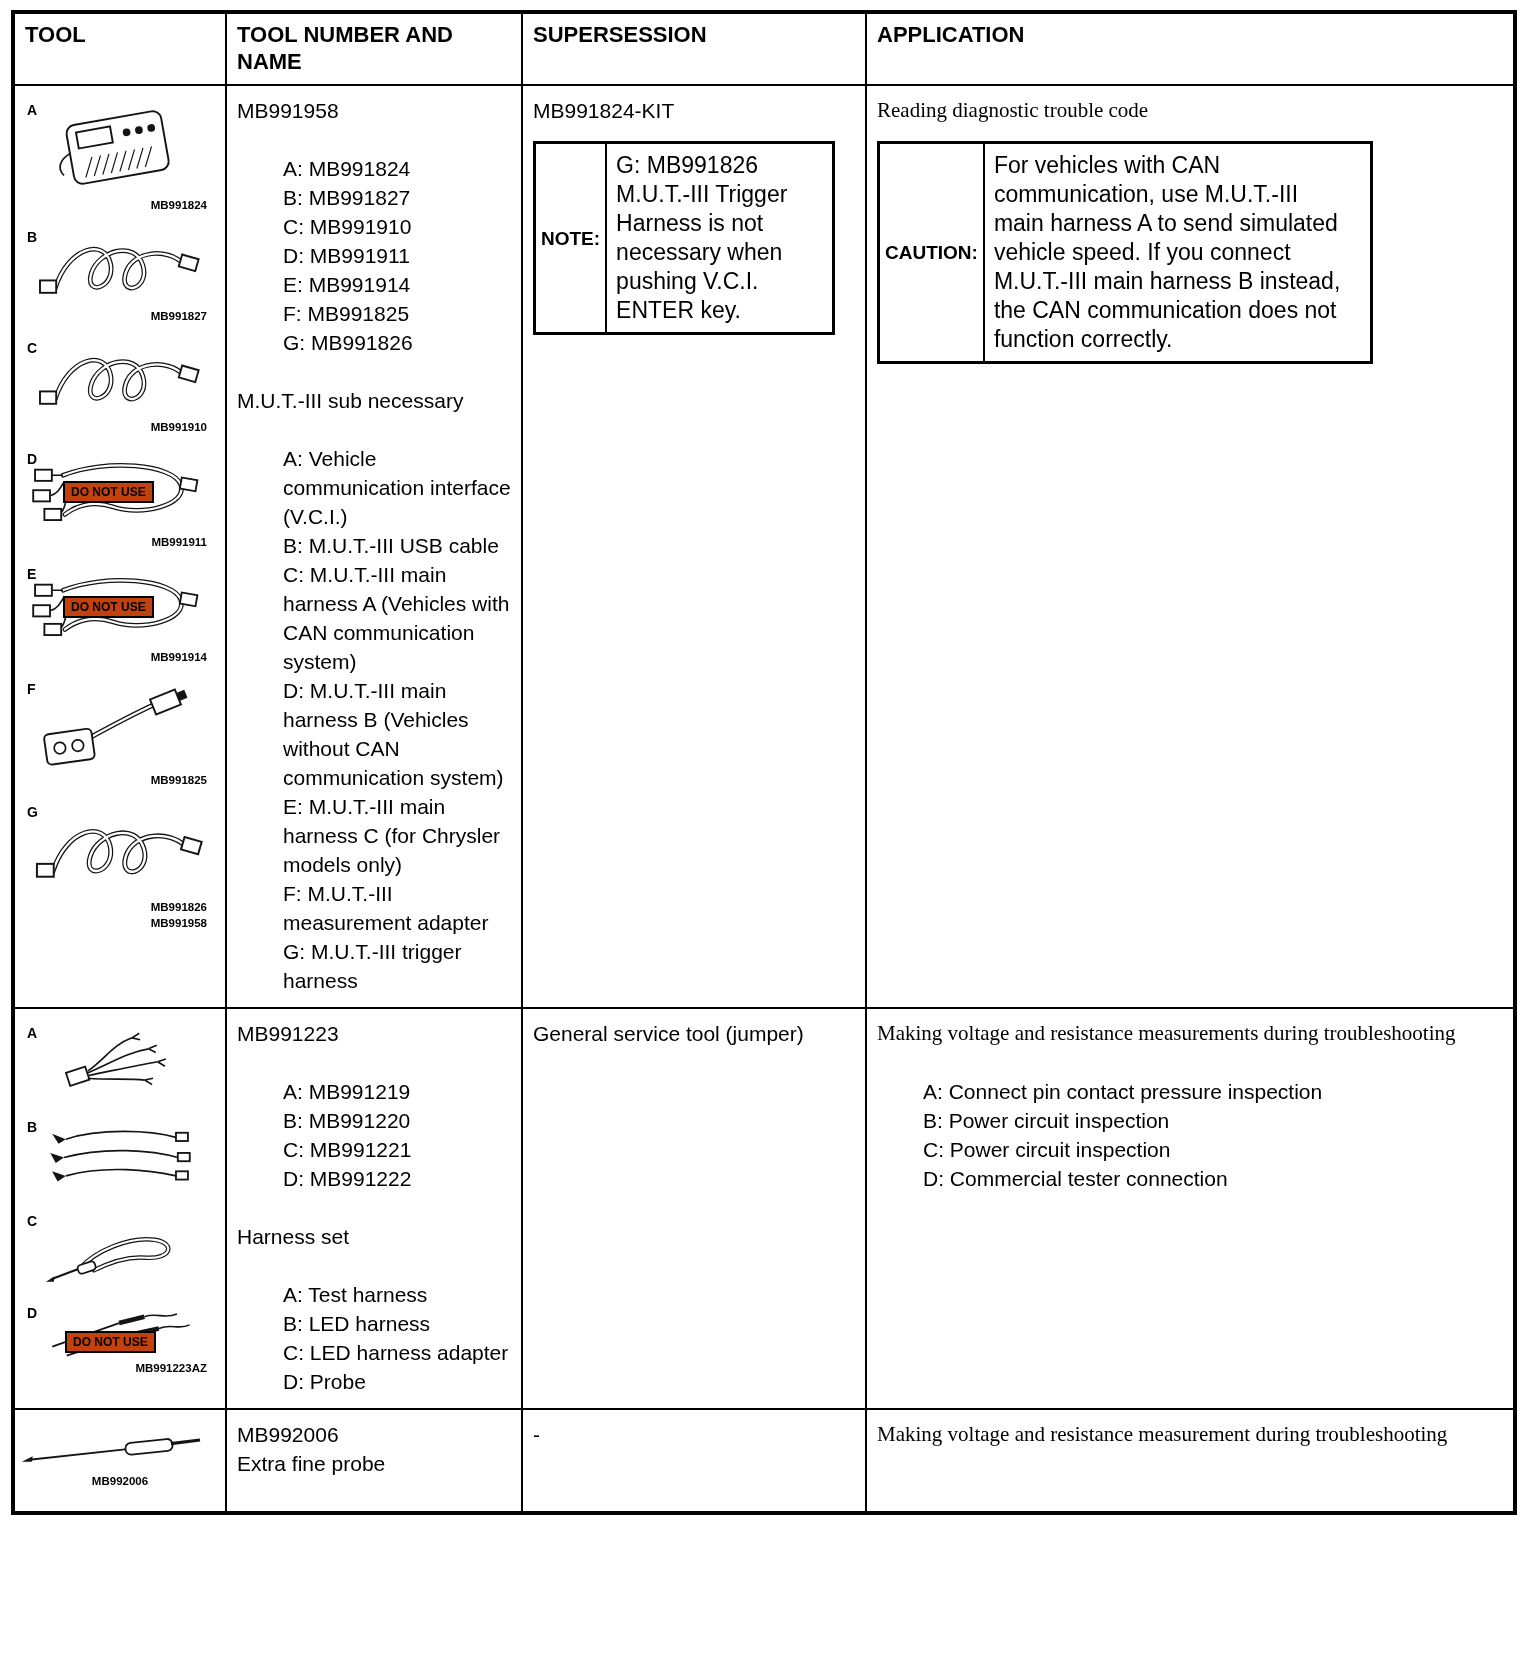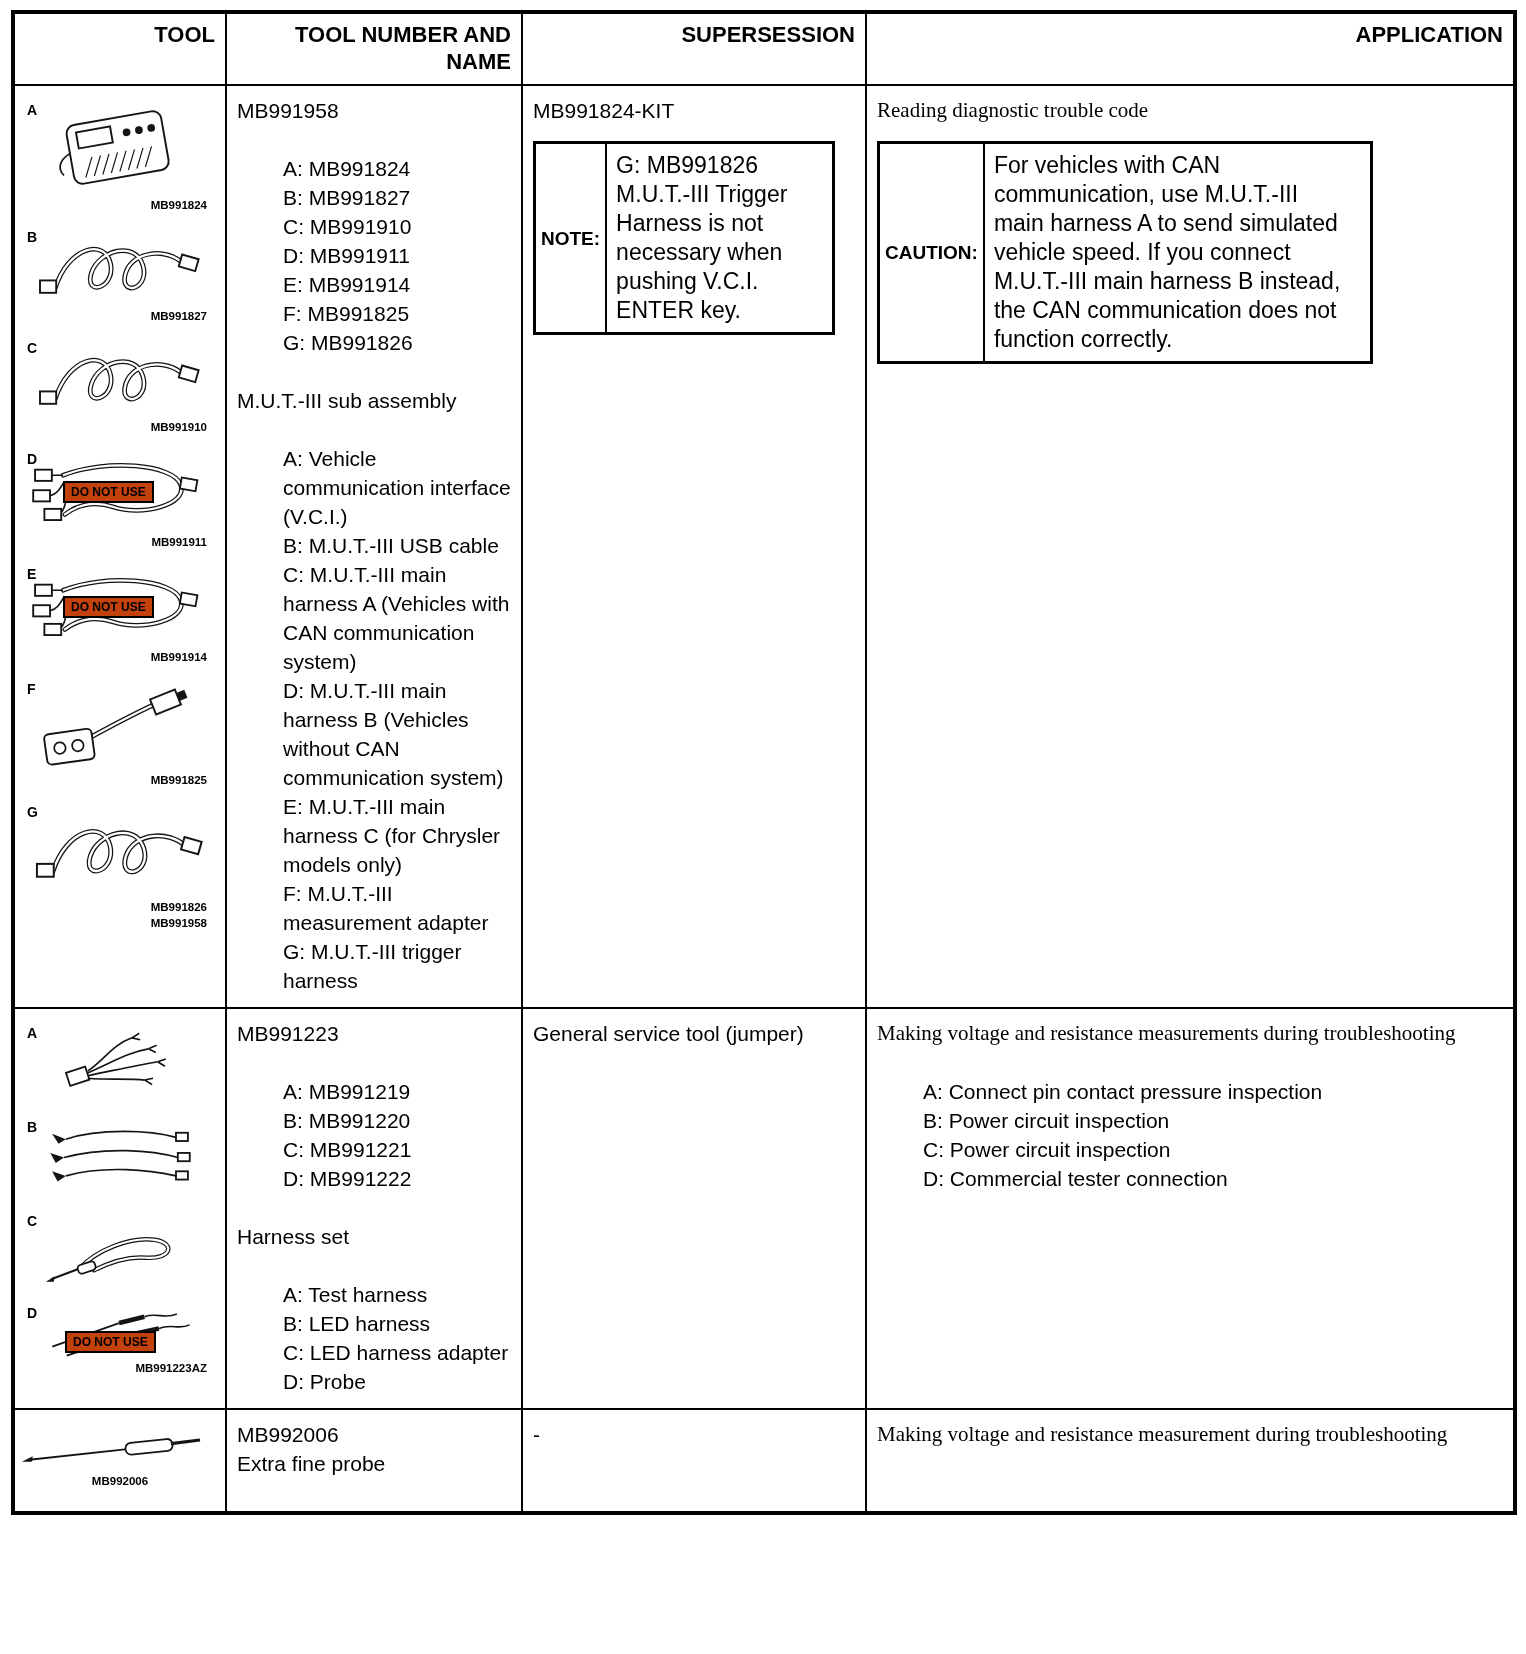--- a/index.html
+++ b/index.html
@@ -12,21 +12,21 @@
   .page { padding:10px 11px; }
 
   table.tools {
     width:1504px;
     border-collapse:collapse;
     border:4px solid #000;
     table-layout:fixed;
   }
   th, td { border:2px solid #000; vertical-align:top; padding:0; }
   th {
-    font-size:22px; text-align:right; padding:7px 10px 9px;
+    font-size:22px; text-align:left; padding:7px 10px 9px;
     line-height:27px; font-weight:bold;
   }
 
   .cell-pad { padding:10px 10px 12px; font-size:21px; line-height:29px; }
   .gap { height:29px; }
   .indent { padding-left:46px; }
   .app-text { max-width:608px;font-family:Liberation Serif, serif; }
 
   
   .note-box, .caution-box {
@@ -266,21 +266,21 @@
           <div class="indent">
             <div>A: MB991824</div>
             <div>B: MB991827</div>
             <div>C: MB991910</div>
             <div>D: MB991911</div>
             <div>E: MB991914</div>
             <div>F: MB991825</div>
             <div>G: MB991826</div>
           </div>
           <div class="gap"></div>
-          <div>M.U.T.-III sub assembly</div>
+          <div>M.U.T.-III sub necessary</div>
           <div class="gap"></div>
           <div class="indent">
             <div>A: Vehicle communication interface (V.C.I.)</div>
             <div>B: M.U.T.-III USB cable</div>
             <div>C: M.U.T.-III main harness A (Vehicles with CAN communication system)</div>
             <div>D: M.U.T.-III main harness B (Vehicles without CAN communication system)</div>
             <div>E: M.U.T.-III main harness C (for Chrysler models only)</div>
             <div>F: M.U.T.-III measurement adapter</div>
             <div>G: M.U.T.-III trigger harness</div>
           </div>

